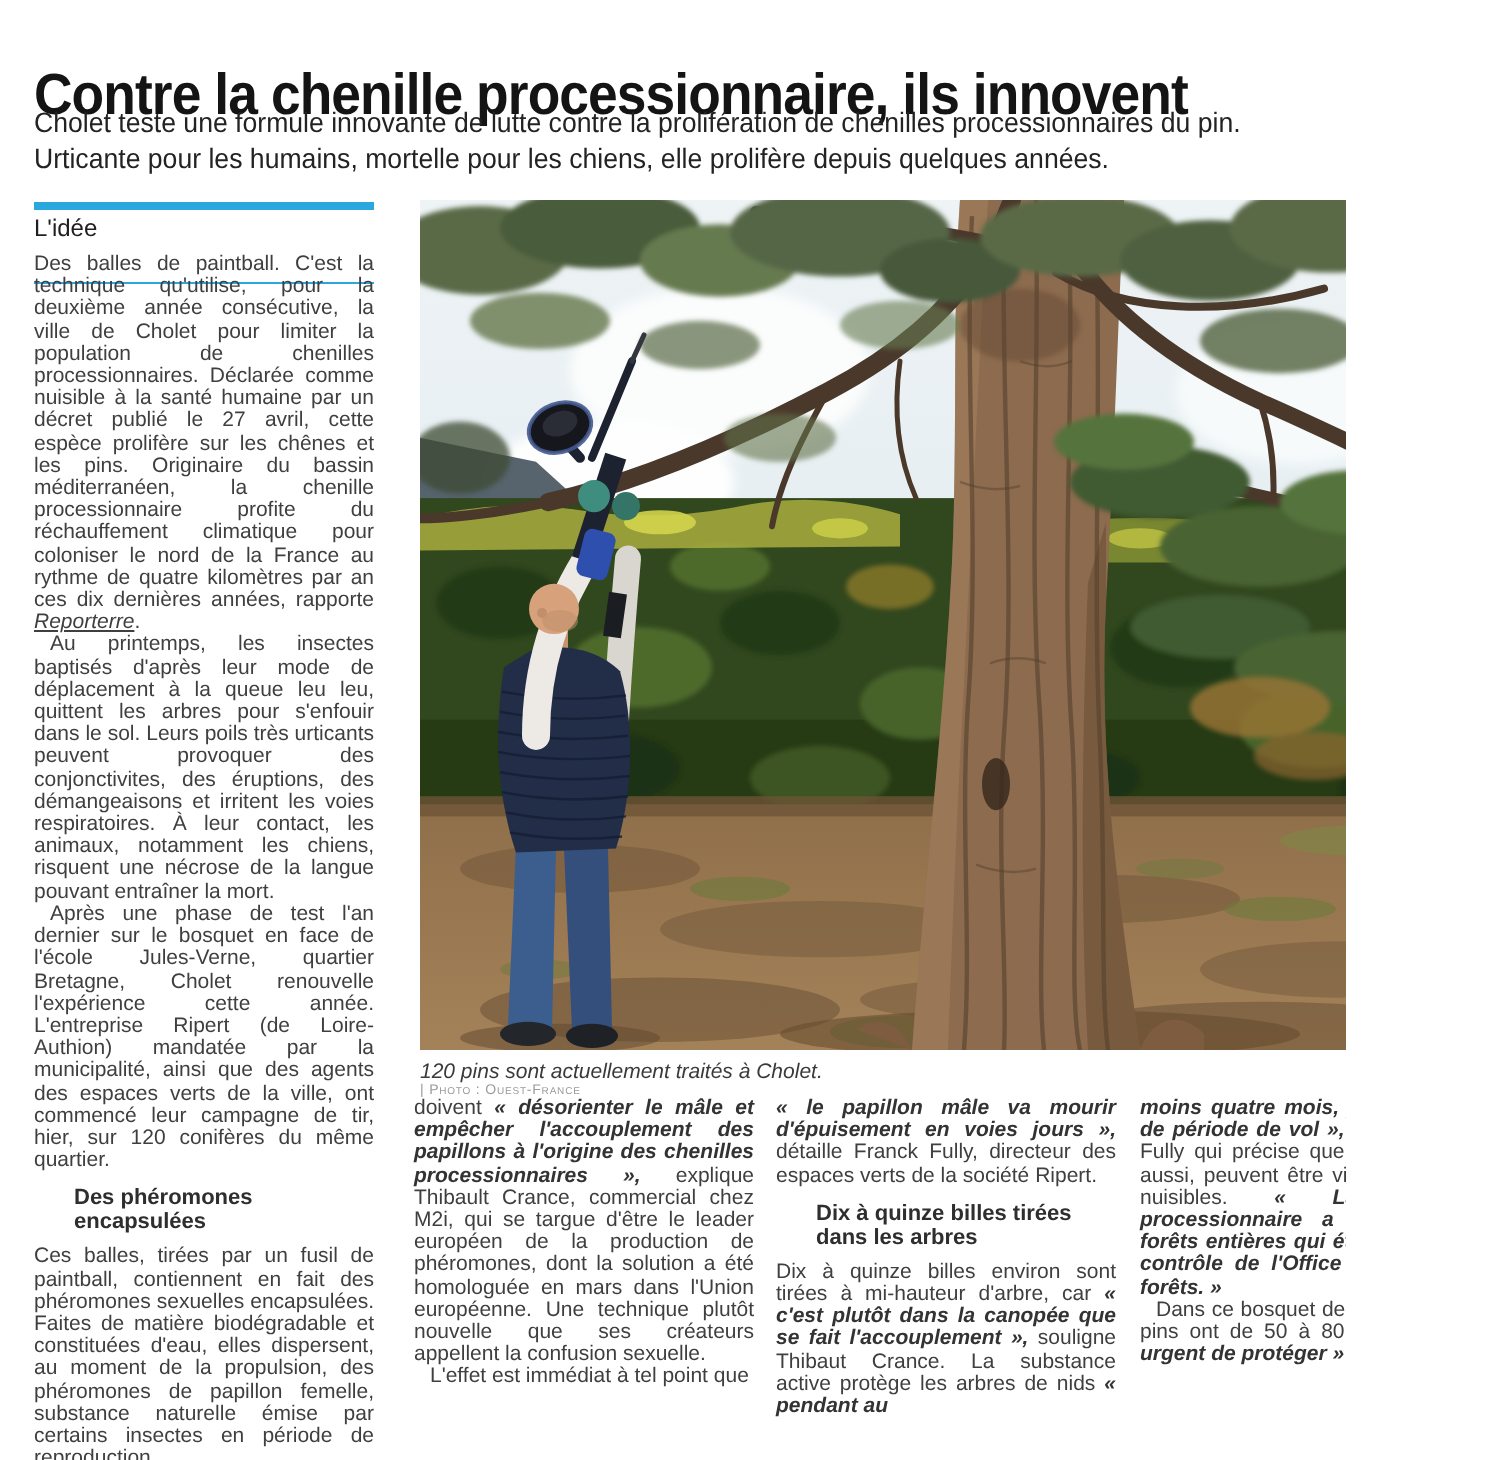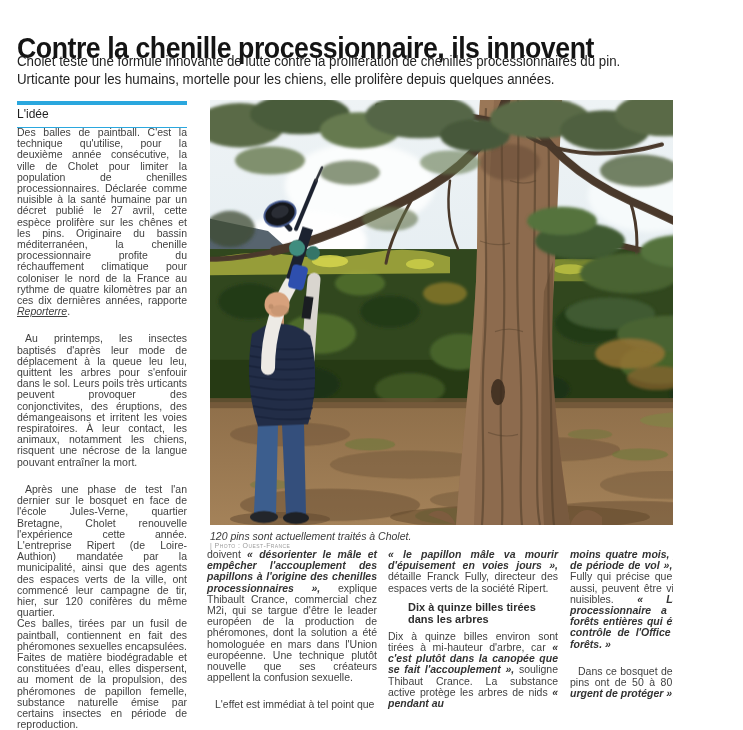--- a/index.html
+++ b/index.html
@@ -4,26 +4,26 @@
 <style>
   html,body{margin:0;padding:0;background:#ffffff;}
   .page{position:relative;width:673px;height:730px;background:#fff;overflow:hidden;
         font-family:"Liberation Sans","DejaVu Sans",sans-serif;color:#3f3f3f;}
   .headline{position:absolute;left:17px;top:13px;font-size:29px;font-weight:700;
         letter-spacing:-0.5px;color:#141414;white-space:nowrap;
         transform:scaleX(.92);transform-origin:left top;}
   .standfirst{position:absolute;left:17px;top:53px;width:655px;font-size:14px;
         line-height:17.5px;color:#232323;transform:scaleX(.95);transform-origin:left top;}
   .kicker-block{position:absolute;left:17px;top:101px;width:170px;
-        border-top:4px solid #2aa7de;border-bottom:1px solid #2aa7de;padding:2px 0 6px 0;}
+        border-top:4px solid #2aa7de;border-bottom:1px solid #2aa7de;padding:2px 0 20px 0;}
   .kicker{font-size:12px;color:#1f1f1f;}
   .col{position:absolute;width:170px;font-size:10.5px;line-height:11.2px;
         text-align:justify;color:#3f3f3f;}
   .col p{margin:0;}
-  .col p.ind{text-indent:8px;margin-top:16px;}
+  .col p.ind{text-indent:8px;}
   .b{font-weight:700;color:#333;font-style:italic;}
   .i{font-style:italic;text-decoration:underline;}
   .subhead{font-weight:700;font-size:11px;line-height:12px;margin:7px 0 6px 20px;
         color:#2e2e2e;text-align:left;}
   .byline{margin-top:38px;text-align:right;font-size:11.5px;color:#3a3a3a;}
   .photo{position:absolute;left:210px;top:100px;width:533px;height:425px;overflow:hidden;}
   .photo svg{display:block;}
   .caption-row{position:absolute;left:210px;top:530px;width:531px;display:flex;
         justify-content:space-between;align-items:baseline;flex-direction:column;}
   .caption{font-style:italic;font-size:10.5px;color:#3a3a3a;}
@@ -38,20 +38,21 @@
   <div class="standfirst">Cholet teste une formule innovante de lutte contre la prolifération de chenilles processionnaires du pin. Urticante pour les humains, mortelle pour les chiens, elle prolifère depuis quelques années.</div>
 
   <div class="kicker-block">
     <div class="kicker">L'idée</div>
   </div>
 
   <div class="col" style="left:17px;top:127px;">
     <p><span>Des balles de paintball. C'est la technique qu'utilise, pour la deuxième année consécutive, la ville de Cholet pour limiter la population de chenilles processionnaires. Déclarée comme nuisible à la santé humaine par un décret publié le 27 avril, cette espèce prolifère sur les chênes et les pins. Originaire du bassin méditerranéen, la chenille processionnaire profite du réchauffement climatique pour coloniser le nord de la France au rythme de quatre kilomètres par an ces dix dernières années, rapporte </span><span class="i">Reporterre</span><span>.</span></p>
     <p class="ind"><span>Au printemps, les insectes baptisés d'après leur mode de déplacement à la queue leu leu, quittent les arbres pour s'enfouir dans le sol. Leurs poils très urticants peuvent provoquer des conjonctivites, des éruptions, des démangeaisons et irritent les voies respiratoires. À leur contact, les animaux, notamment les chiens, risquent une nécrose de la langue pouvant entraîner la mort.</span></p>
     <p class="ind"><span>Après une phase de test l'an dernier sur le bosquet en face de l'école Jules-Verne, quartier Bretagne, Cholet renouvelle l'expérience cette année. L'entreprise Ripert (de Loire-Authion) mandatée par la municipalité, ainsi que des agents des espaces verts de la ville, ont commencé leur campagne de tir, hier, sur 120 conifères du même quartier.</span></p>
+    <h3 class="subhead">Des phéromones encapsulées</h3>
     <p><span>Ces balles, tirées par un fusil de paintball, contiennent en fait des phéromones sexuelles encapsulées. Faites de matière biodégradable et constituées d'eau, elles dispersent, au moment de la propulsion, des phéromones de papillon femelle, substance naturelle émise par certains insectes en période de reproduction.</span></p>
 
   </div>
 
   <div class="photo">
     <svg viewBox="0 0 533 422" width="533" height="425" preserveAspectRatio="none">
       <defs>
         <linearGradient id="sky" x1="0" y1="0" x2="0" y2="1">
           <stop offset="0" stop-color="#eef3f5"></stop>
             <stop offset=".6" stop-color="#e3ecf1"></stop>

